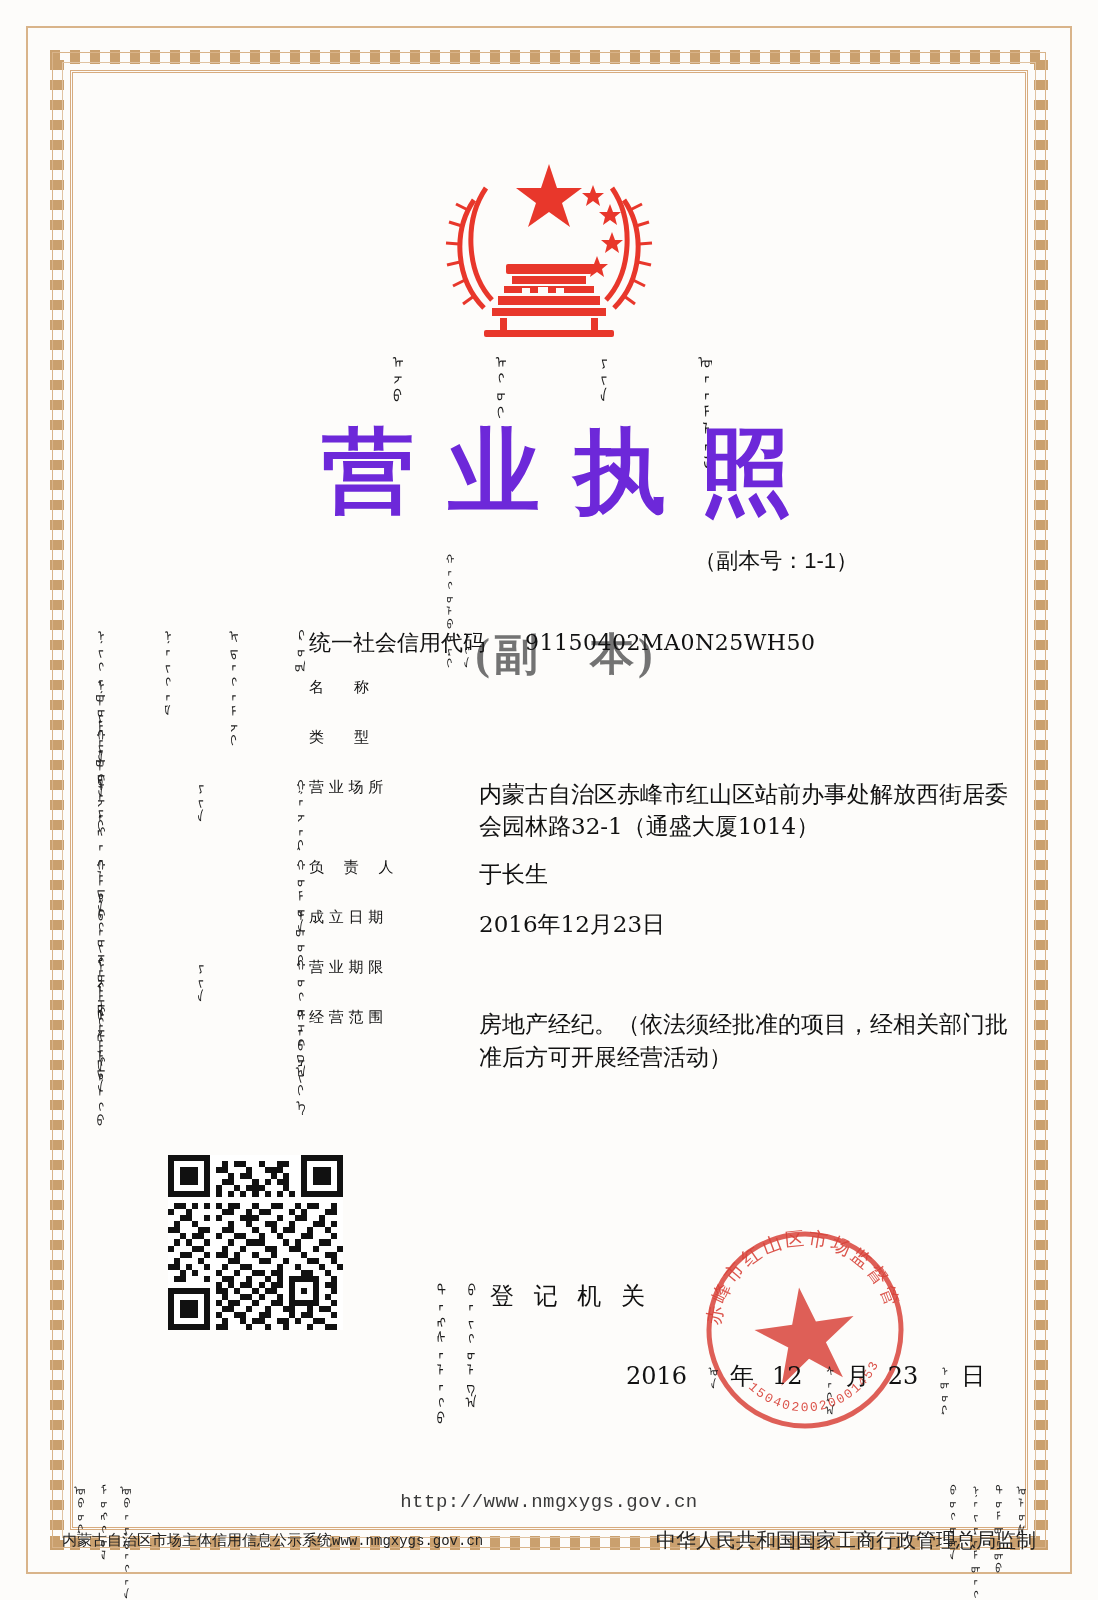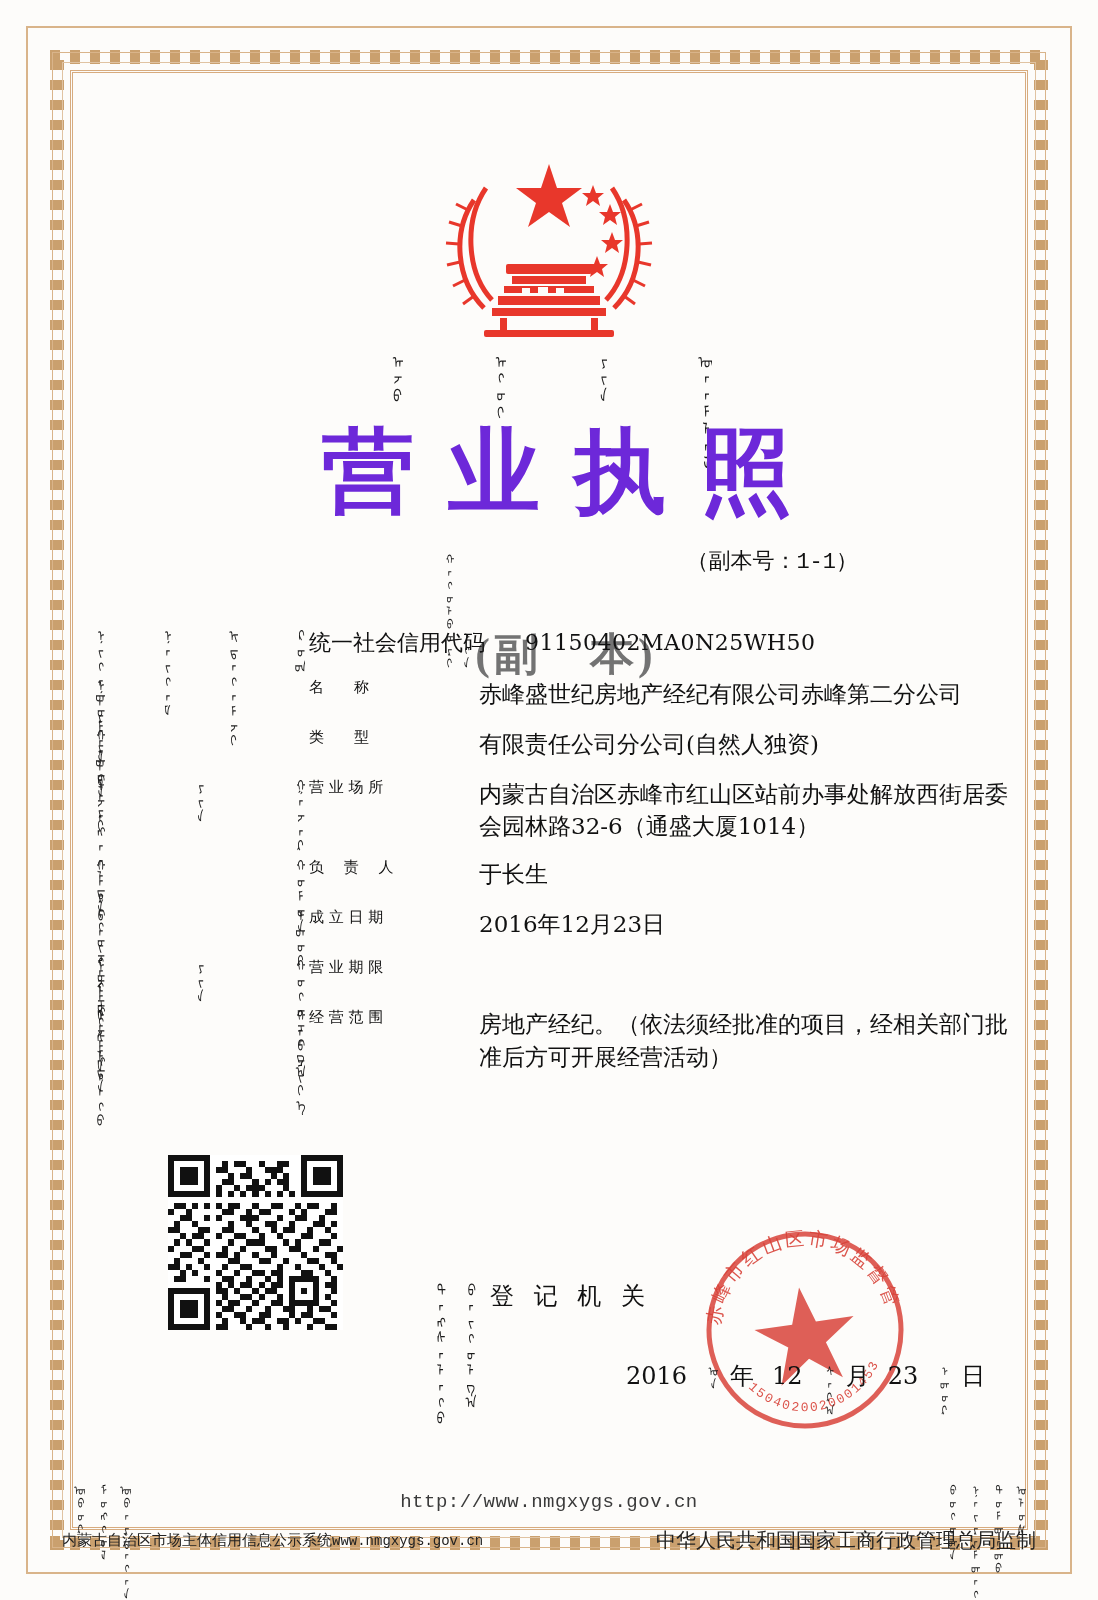--- a/index.html
+++ b/index.html
@@ -79,21 +79,21 @@
     position:absolute;top:552px;left:0;width:100%;
     text-align:center;
   }
   .subtitle{
     font-size:44px;font-weight:bold;color:#737373;letter-spacing:4px;
     font-family:Liberation Serif, serif;
   }
   .copy-no{
     position:absolute;right:240px;top:546px;
     font-size:22px;color:#111;
-    font-family:Liberation Mono, monospace;
+    font-family:Liberation Sans, sans-serif;
   }
 
   
   .fields{
     position:absolute;top:628px;left:90px;right:80px;
   }
   .row{
     display:flex;align-items:flex-start;
     margin-bottom:16px;
     min-height:34px;
@@ -263,39 +263,37 @@
       </div>
       <div class="cn-label">统一社会信用代码</div>
       <div class="value">91150402MA0N25WH50</div>
     </div>
 
     <div class="row">
       <div class="m-label">
         <span class="mong">ᠨᠡᠷᠡᠢᠳᠦᠯ</span>
       </div>
       <div class="cn-label">名　　称</div>
-      <div class="value">赤峰盛世纪房地产经纪有限公司赤峰第二分公司</div>
     </div>
 
     <div class="row">
       <div class="m-label">
         <span class="mong">ᠬᠡᠯᠪᠡᠷᠢ</span>
       </div>
       <div class="cn-label">类　　型</div>
-      <div class="value">有限责任公司分公司(自然人独资)</div>
     </div>
 
     <div class="row">
       <div class="m-label">
         <span class="mong">ᠡᠵᠡᠩᠨᠡᠯᠲᠡ</span>
         <span class="mong">ᠶᠢᠨ</span>
         <span class="mong">ᠭᠠᠵᠠᠷ</span>
       </div>
       <div class="cn-label">营 业 场 所</div>
-      <div class="value">内蒙古自治区赤峰市红山区站前办事处解放西街居委会园林路32-6（通盛大厦1014）</div>
+      <div class="value">内蒙古自治区赤峰市红山区站前办事处解放西街居委会园林路32-1（通盛大厦1014）</div>
     </div>
 
     <div class="row">
       <div class="m-label">
         <span class="mong">ᠬᠠᠷᠢᠭᠤᠴᠠᠭᠴᠢ</span>
         <span class="mong">ᠬᠦᠮᠦᠨ</span>
       </div>
       <div class="cn-label">负 　责 　人</div>
       <div class="value">于长生</div>
     </div>

